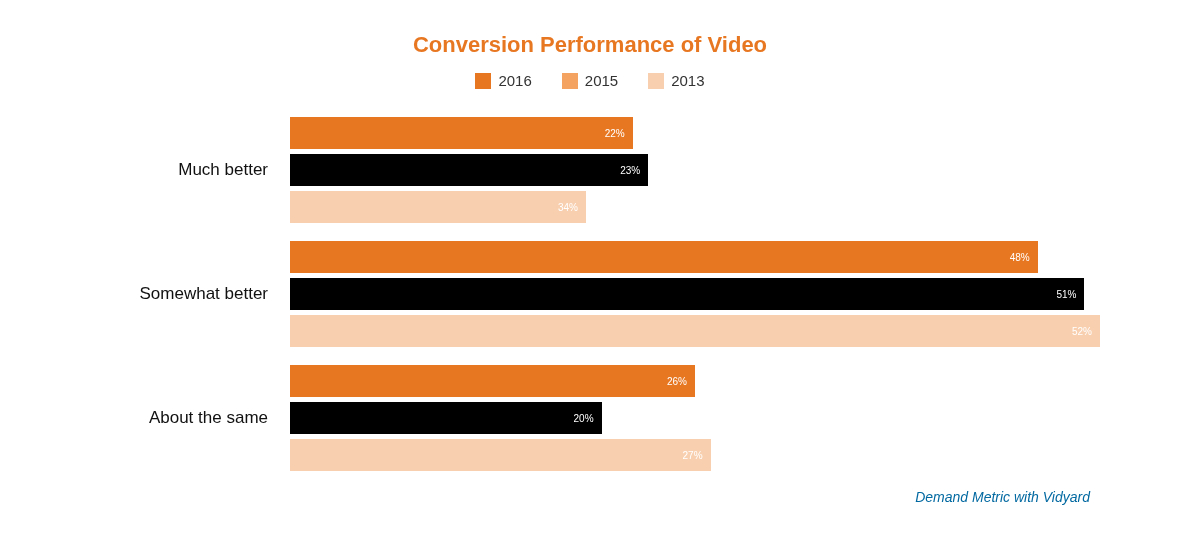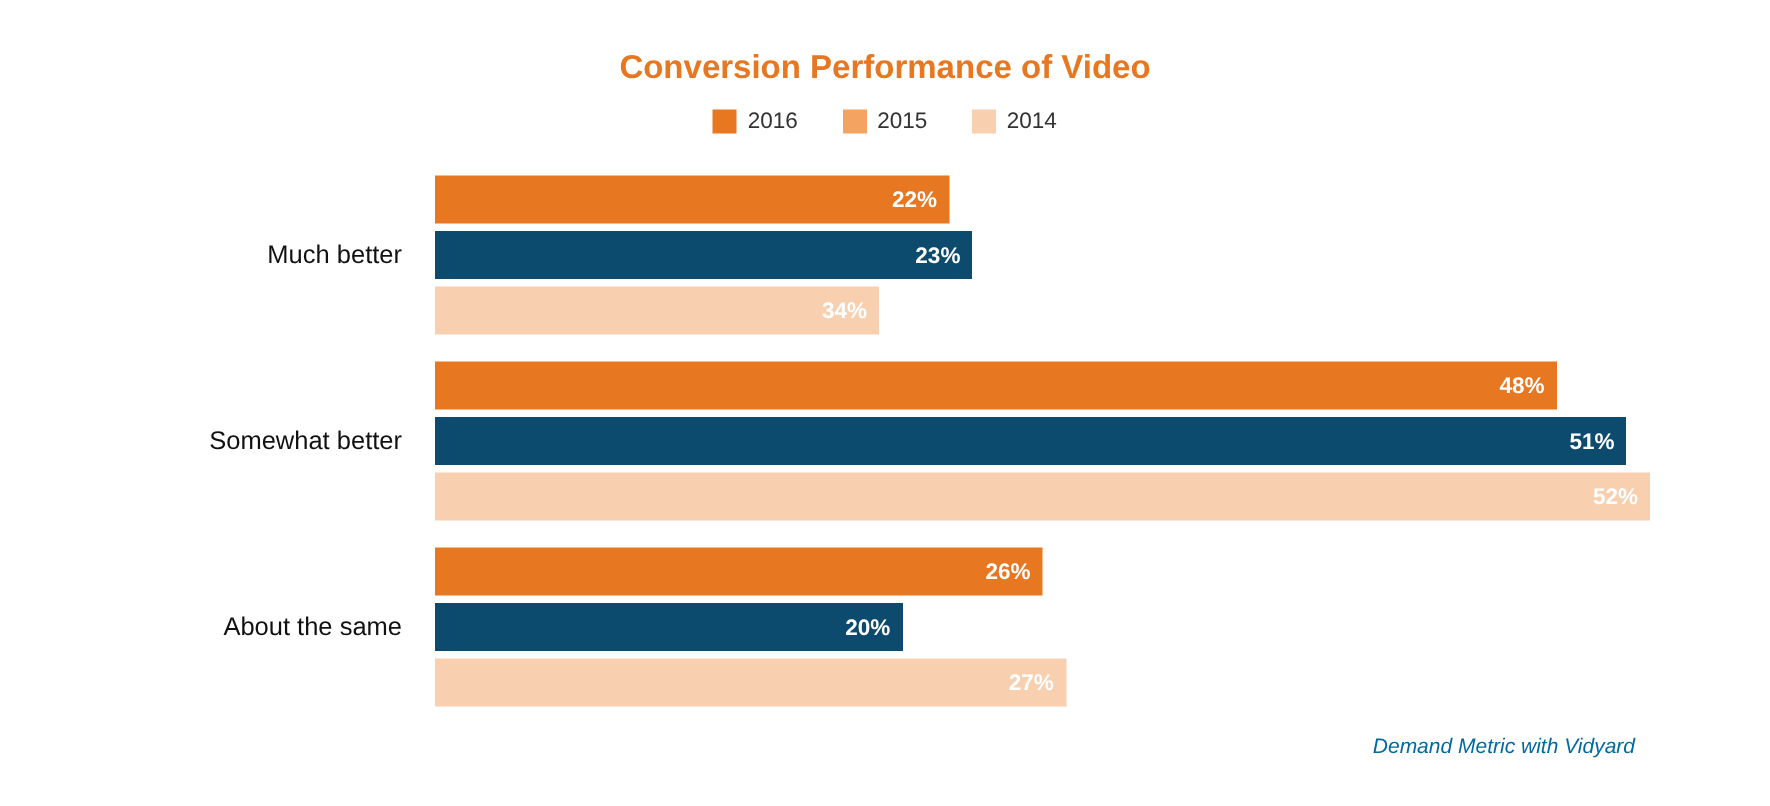--- a/index.html
+++ b/index.html
@@ -84,27 +84,27 @@
     .bar {
       height: 32px;
       display: flex;
       align-items: center;
       justify-content: flex-end;
       padding-right: 8px;
       position: relative;
     }
 
     .bar-label {
-      font-size: 15px;
-      font-weight: bold;
+      font-size: 10px;
+      font-weight: normal;
       color: #fff;
     }
 
     .bar-2016 { background-color: #e87722; }
-    .bar-2015 { background-color: #0c4a6e; }
+    .bar-2015 { background-color: #000000; }
     .bar-2014 { background-color: #f8d0b0; }
 
     
     
 
     .attribution {
       text-align: right;
       font-style: italic;
       color: #0369a1;
       font-size: 14px;
@@ -123,21 +123,21 @@
   <div class="legend-item">
         <div class="legend-swatch" style="background-color: rgb(232, 119, 34);"></div>
         <span>2016</span>
       </div>
       <div class="legend-item">
         <div class="legend-swatch" style="background-color: rgb(244, 164, 96);"></div>
         <span>2015</span>
       </div>
       <div class="legend-item">
         <div class="legend-swatch" style="background-color: rgb(248, 208, 176);"></div>
-        <span>2014</span>
+        <span>2013</span>
       </div>
     </div>
 
   <div class="groups">
 
   <div class="bar-group">
         <div class="group-label">Much better</div>
         <div class="bars">
           <div class="bar-row">
             <div class="bar bar-2016" style="width: 42.3077%;">

